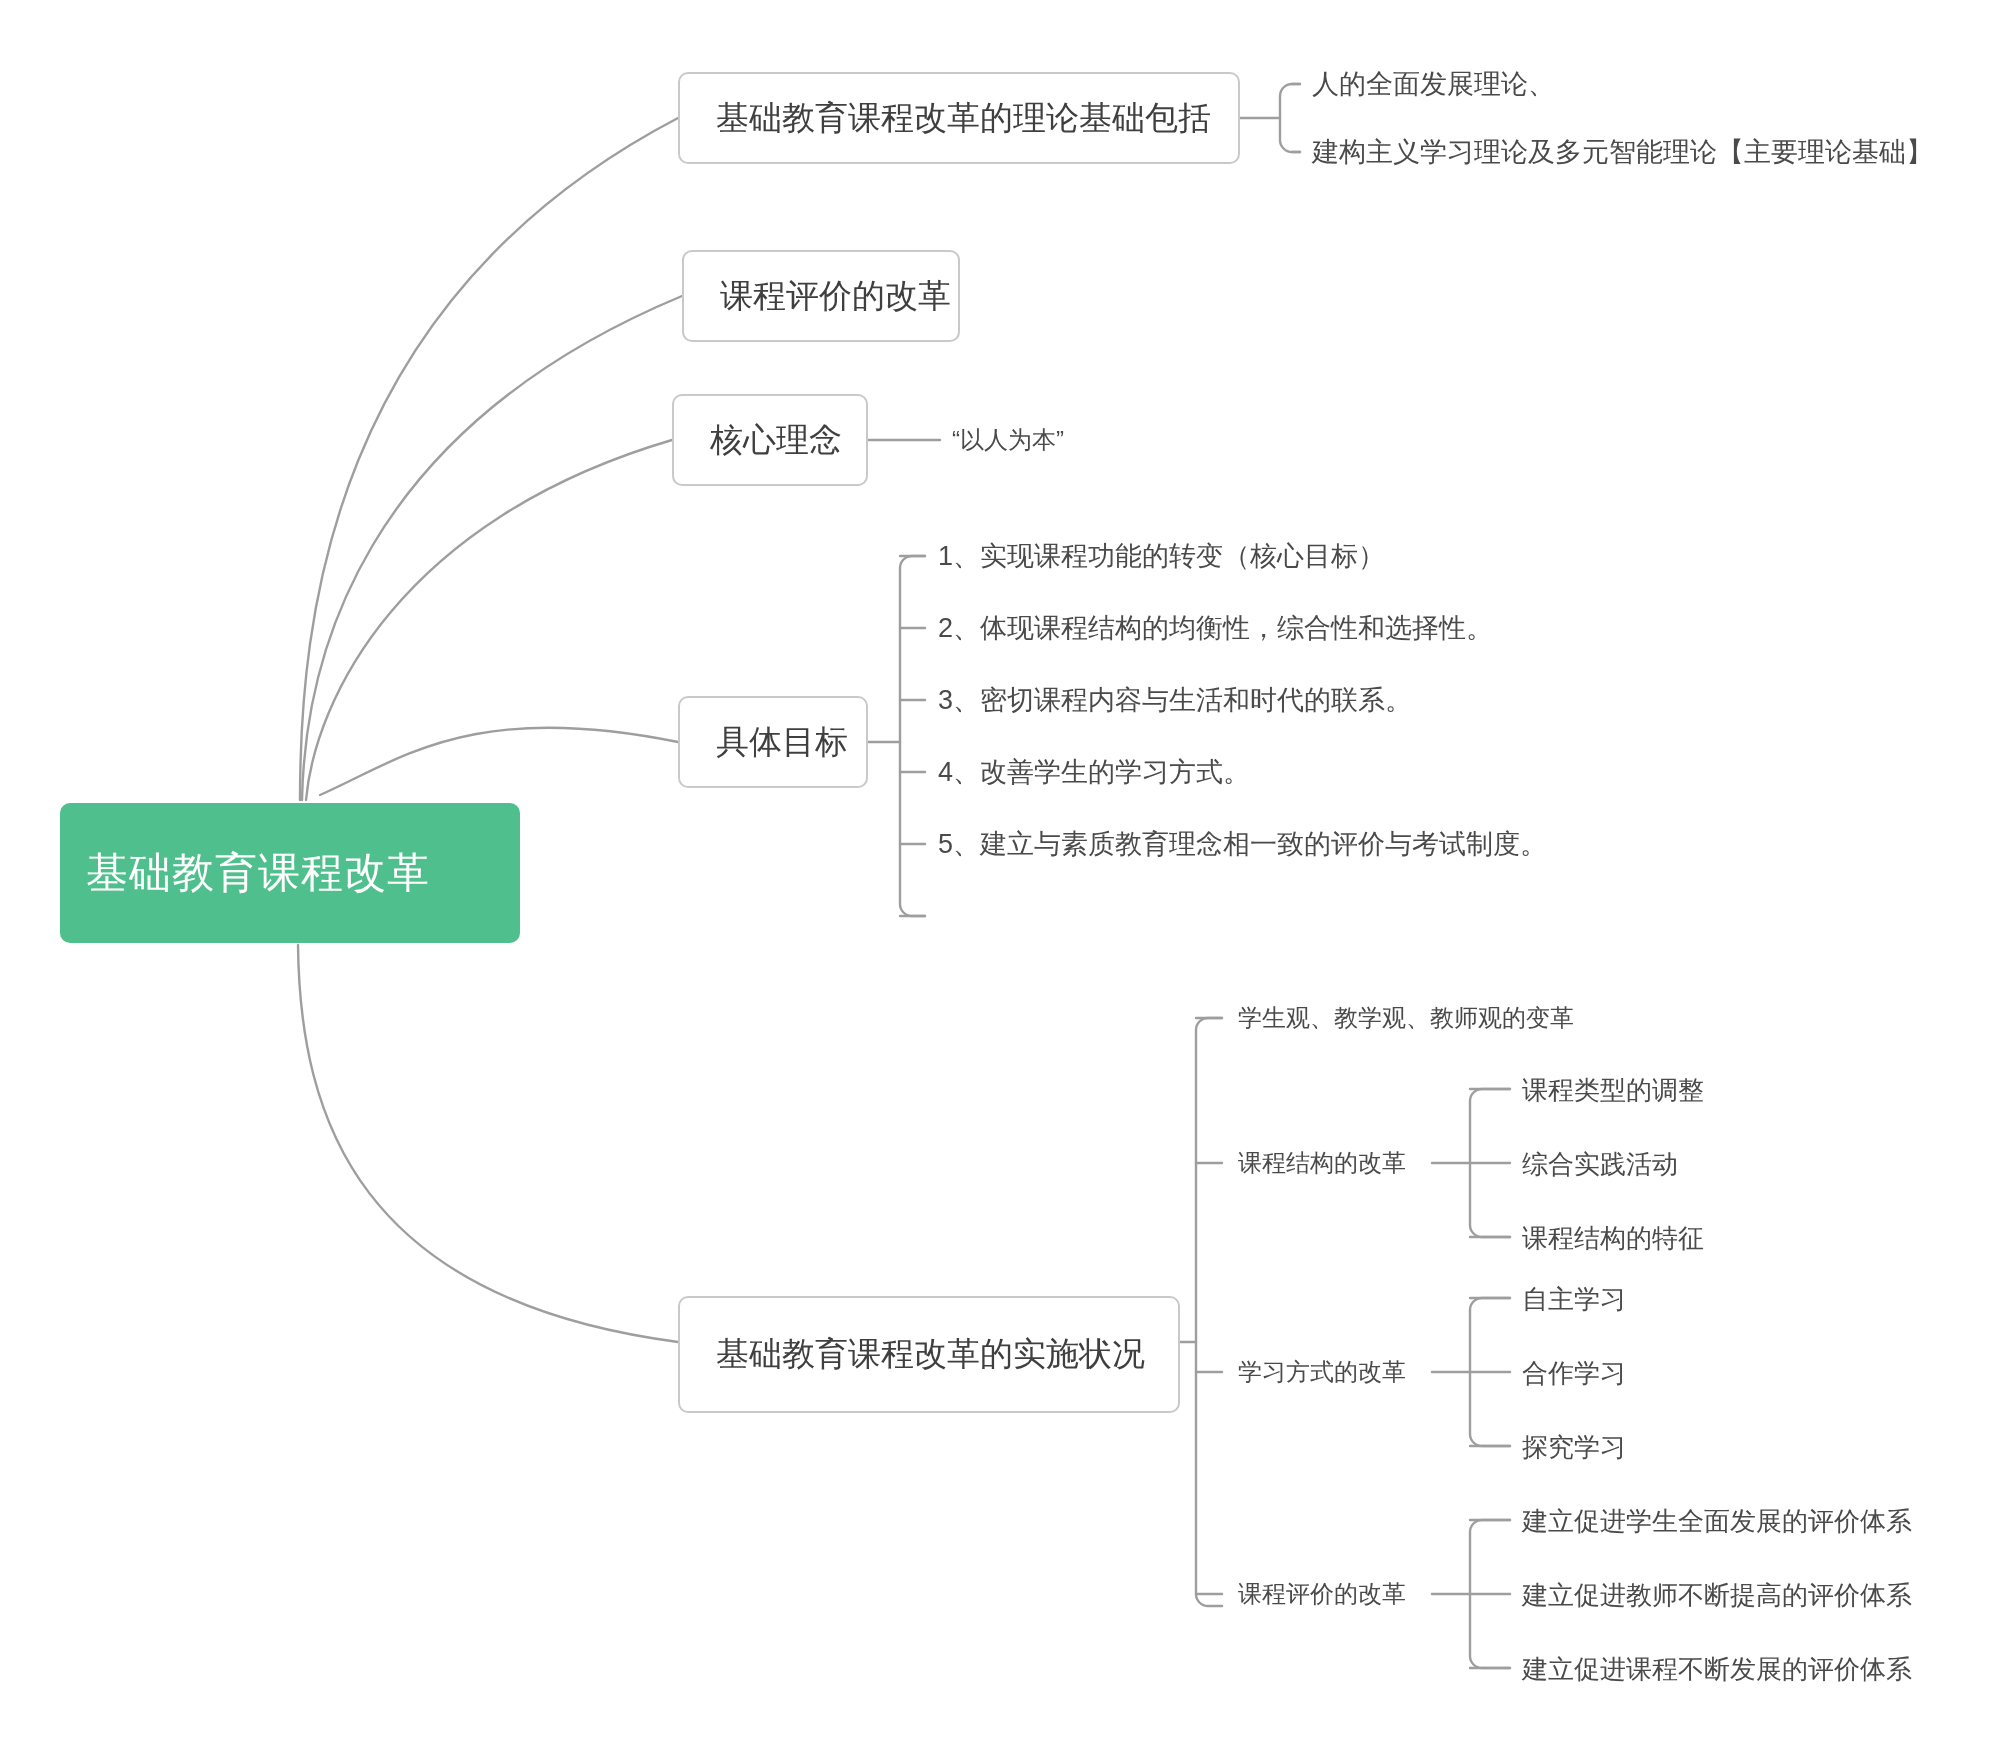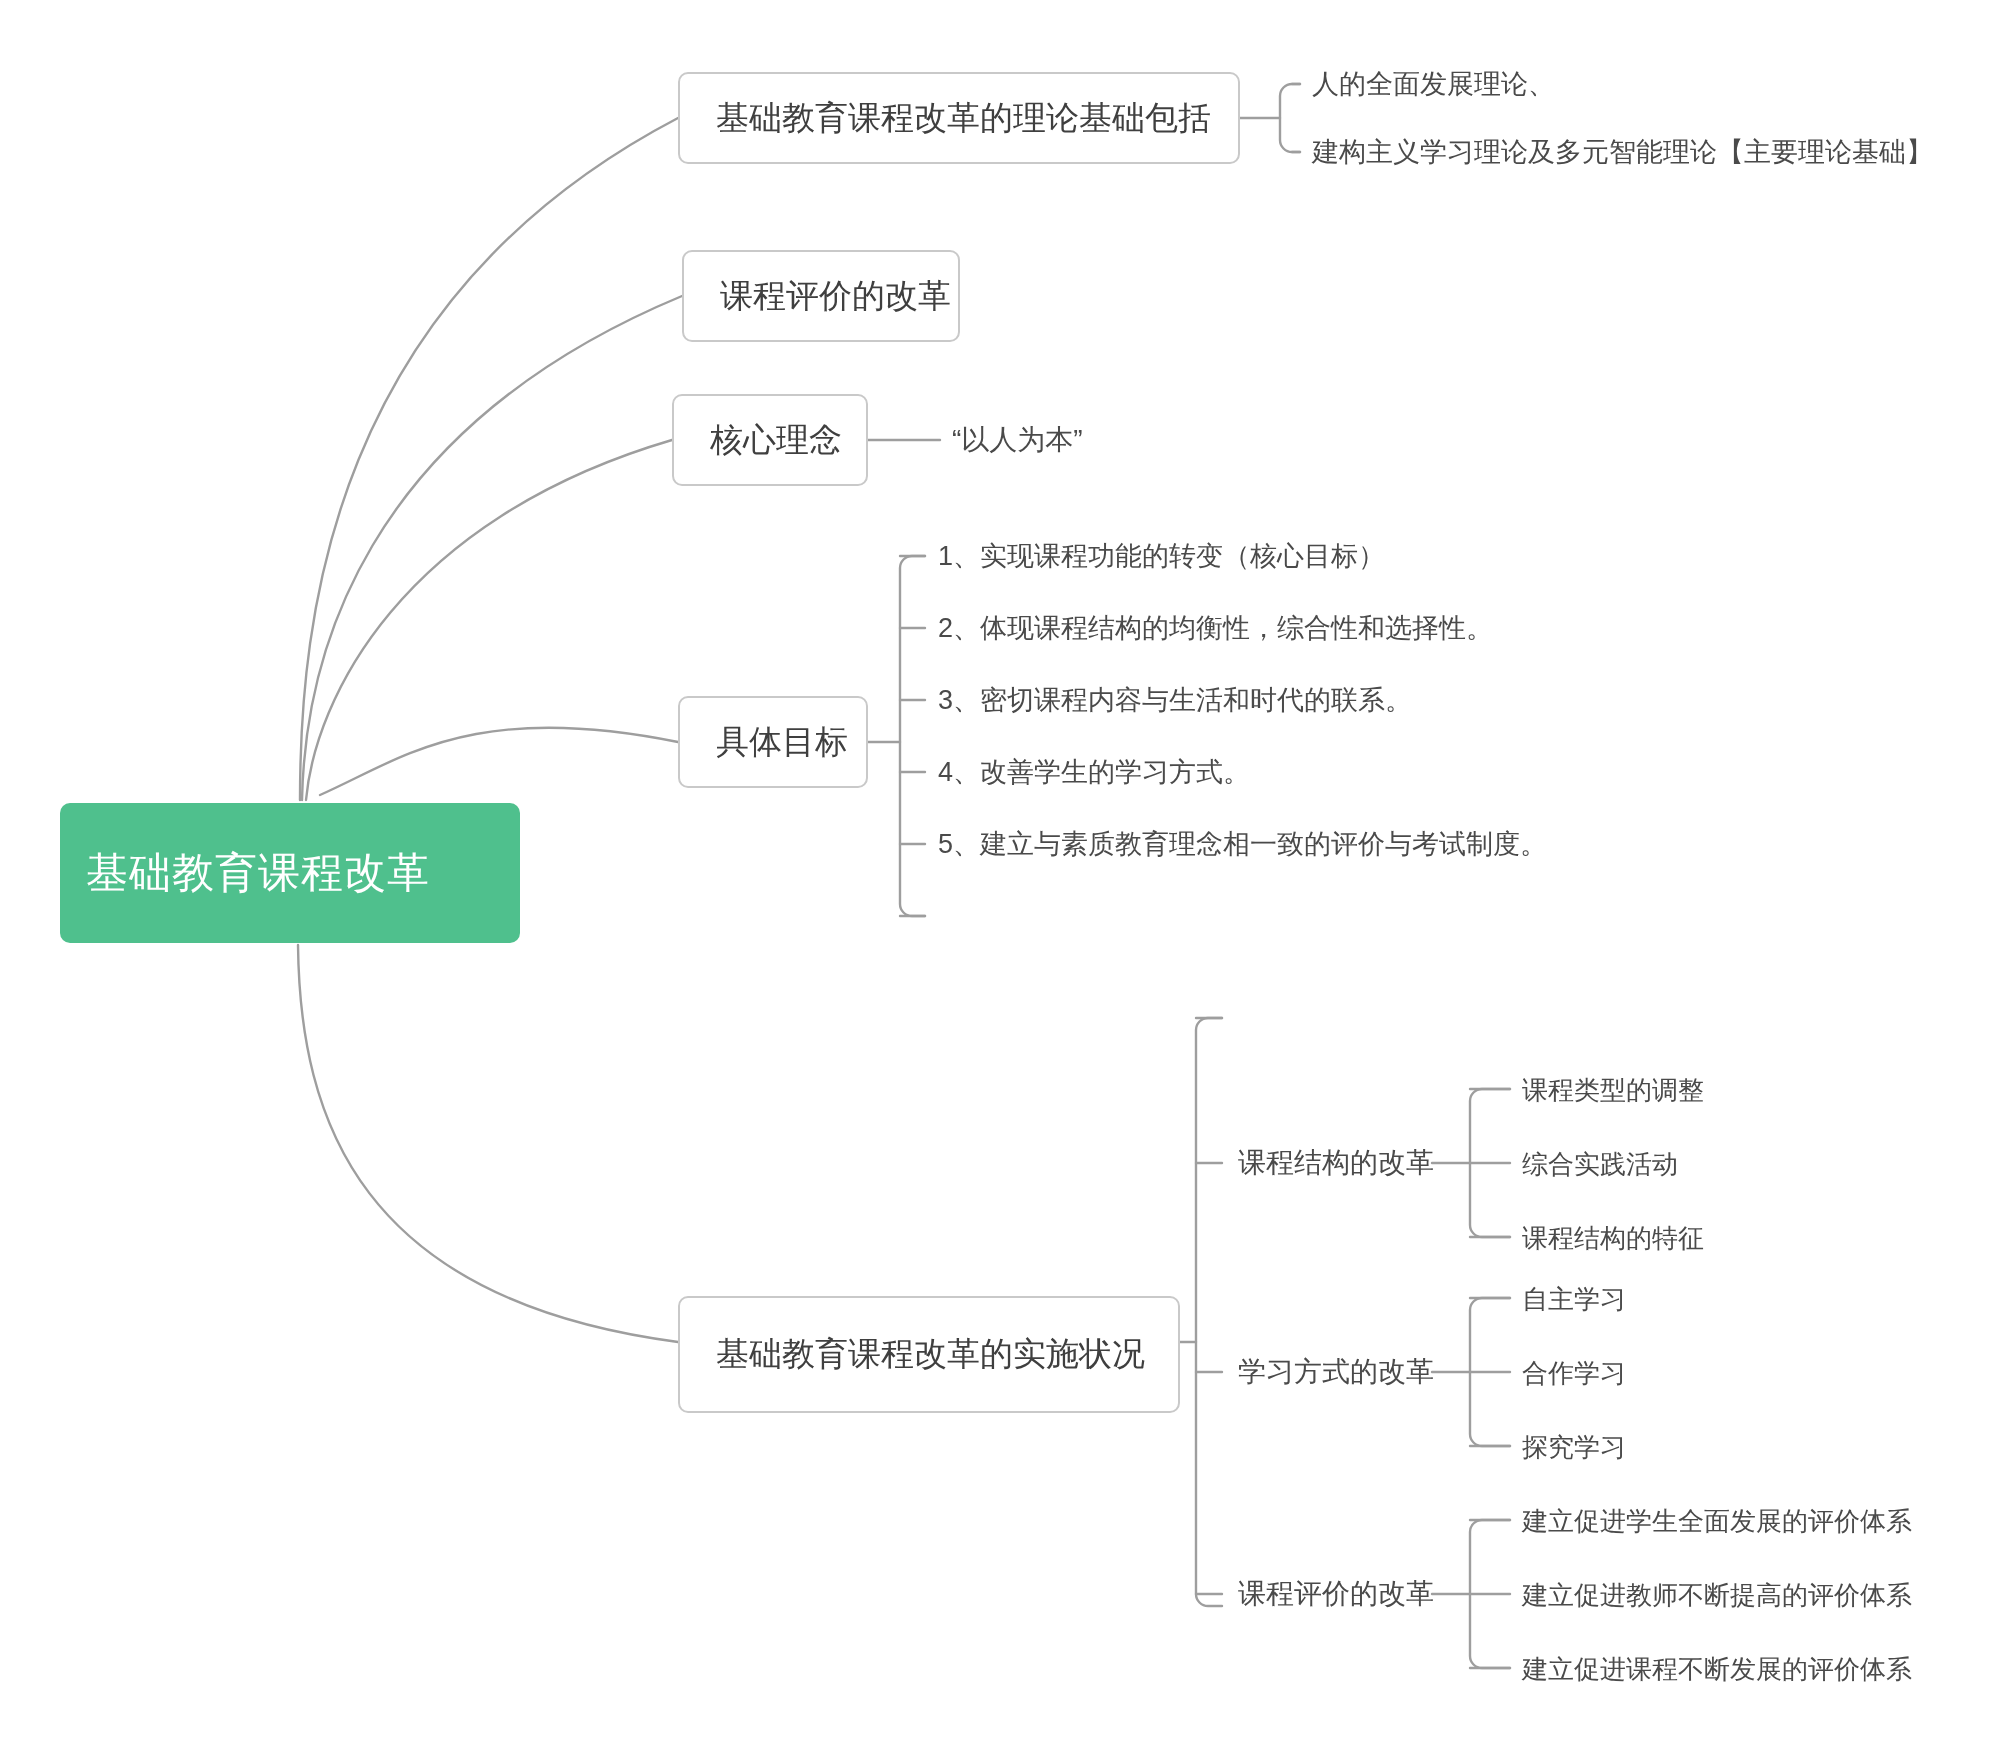--- a/index.html
+++ b/index.html
@@ -46,21 +46,21 @@
     font-size:33px;
     padding:0 36px;
   }
   
   .leaf{
     color:#4a4a4a;
     font-size:27px;
     background:transparent;
   }
   .leaf.small{font-size:26px;}
-  .leaf.mid{font-size:28px;}
+  .leaf.mid{font-size:24px;}
 </style>
 </head>
 <body>
 
 <div id="stage">
 
   <svg id="wires" viewBox="0 0 2000 1744" width="2000" height="1744" fill="none">
     <g stroke="#9e9e9e" stroke-width="2.4" fill="none" stroke-linecap="round" stroke-linejoin="round">
 
       <path d="M 300 800 C 300 620 330 300 678 118"></path>
@@ -129,20 +129,21 @@
   <div class="node boxed" style="left: 678px; top: 696px; width: 190px; height: 92px; border-color: rgb(201, 201, 201); color: rgb(63, 63, 63);">具体目标</div>
 
   <div class="node leaf" style="left:938px; top:530px; height:52px;">1、实现课程功能的转变（核心目标）</div>
   <div class="node leaf" style="left:938px; top:602px; height:52px;">2、体现课程结构的均衡性，综合性和选择性。</div>
   <div class="node leaf" style="left:938px; top:674px; height:52px;">3、密切课程内容与生活和时代的联系。</div>
   <div class="node leaf" style="left:938px; top:746px; height:52px;">4、改善学生的学习方式。</div>
   <div class="node leaf" style="left:938px; top:818px; height:52px;">5、建立与素质教育理念相一致的评价与考试制度。</div>
 
   <div class="node boxed" style="left: 678px; top: 1296px; width: 502px; height: 117px; border-color: rgb(201, 201, 201); color: rgb(63, 63, 63);">基础教育课程改革的实施状况</div>
 
+  <div class="node leaf mid" style="left:1238px; top:992px; height:52px;">学生观、教学观、教师观的变革</div>
 
   <div class="node leaf mid" style="left:1238px; top:1137px; height:52px;">课程结构的改革</div>
 
   <div class="node leaf small" style="left:1522px; top:1064px; height:52px;">课程类型的调整</div>
   <div class="node leaf small" style="left:1522px; top:1138px; height:52px;">综合实践活动</div>
   <div class="node leaf small" style="left:1522px; top:1212px; height:52px;">课程结构的特征</div>
 
   <div class="node leaf mid" style="left:1238px; top:1346px; height:52px;">学习方式的改革</div>
 
   <div class="node leaf small" style="left:1522px; top:1273px; height:52px;">自主学习</div>

